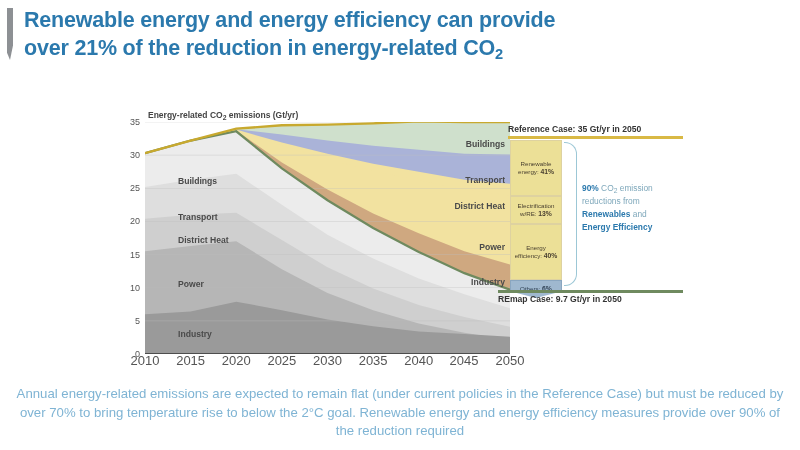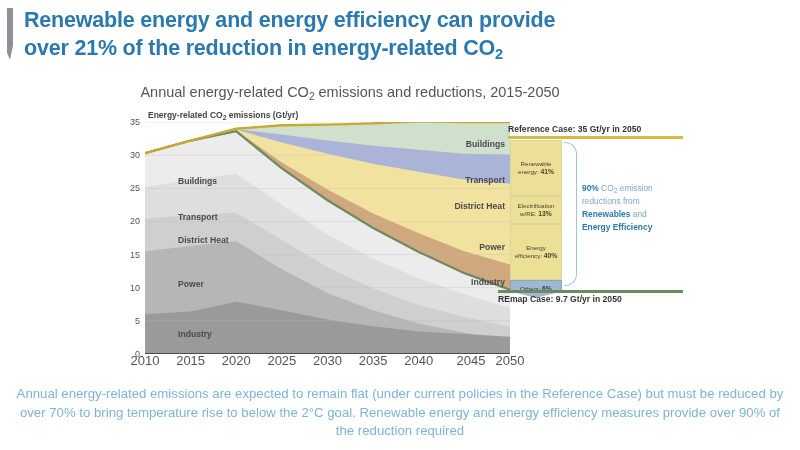--- a/index.html
+++ b/index.html
@@ -99,23 +99,20 @@
   <div class="accent-bar"></div>
   <div class="deck-title">
     <span>Renewable energy and energy efficiency can provide</span><br>
     <span>over 21% of the reduction in energy-related CO</span><sub>2</sub>
   </div>
 
 </div>
 
 <div class="chart-area">
 
-  <div class="chart-title">
-    <span>Annual energy-related CO</span><sub>2</sub><span> emissions and reductions, 2015-2050</span>
-  </div>
 
   <div class="yaxis-label">
     <span>Energy-related CO</span><sub>2</sub><span> emissions (Gt/yr)</span>
   </div>
 
   <div class="plot-wrap">
     <svg id="plot-svg" width="365" height="232" viewBox="0 0 365 232">
         <path d="M0,31.15428571428569 L45.625,18.560000000000002 L91.25,9.279999999999973 L136.875,46.39999999999998 L182.5,78.21714285714287 L228.125,106.05714285714286 L273.75,129.92000000000002 L319.375,151.1314285714286 L365,167.70285714285714 L365,232 L319.375,232 L273.75,232 L228.125,232 L182.5,232 L136.875,232 L91.25,232 L45.625,232 L0,232 Z" fill="#ececec"></path>
         <path d="M0,64.96000000000001 L45.625,57.668571428571425 L91.25,51.70285714285714 L136.875,82.85714285714283 L182.5,112.6857142857143 L228.125,136.54857142857145 L273.75,156.4342857142857 L319.375,172.34285714285716 L365,186.26285714285714 L365,232 L319.375,232 L273.75,232 L228.125,232 L182.5,232 L136.875,232 L91.25,232 L45.625,232 L0,232 Z" fill="#dedede"></path>
         <path d="M0,96.77714285714285 L45.625,92.80000000000001 L91.25,90.81142857142856 L136.875,117.98857142857143 L182.5,145.16571428571427 L228.125,166.37714285714287 L273.75,182.94857142857143 L319.375,194.88 L365,204.82285714285715 L365,232 L319.375,232 L273.75,232 L228.125,232 L182.5,232 L136.875,232 L91.25,232 L45.625,232 L0,232 Z" fill="#cfcfcf"></path>
@@ -141,21 +138,21 @@
 
   <div id="yticks"></div>
   <div class="xaxis" id="xticks">
       <div class="xtick" style="left: 0px; top: 0px;">2010</div>
       <div class="xtick" style="left: 45.625px; top: 0px;">2015</div>
       <div class="xtick" style="left: 91.25px; top: 0px;">2020</div>
       <div class="xtick" style="left: 136.875px; top: 0px;">2025</div>
       <div class="xtick" style="left: 182.5px; top: 0px;">2030</div>
       <div class="xtick" style="left: 228.125px; top: 0px;">2035</div>
       <div class="xtick" style="left: 273.75px; top: 0px;">2040</div>
-      <div class="xtick" style="left: 326px; top: 0px;">2045</div>
+      <div class="xtick" style="left: 319px; top: 0px;">2045</div>
       <div class="xtick" style="left: 365px; top: 0px;">2050</div>
     </div>
   <div id="plot-labels"></div>
 
   <div class="ref-label">Reference Case: 35 Gt/yr in 2050</div>
   <div class="ref-rule"></div>
 
   <div class="stack" id="legend-stack">
       <div class="seg y" style="height: 56px;">
         <span>Renewable energy: <b>41%</b></span>

